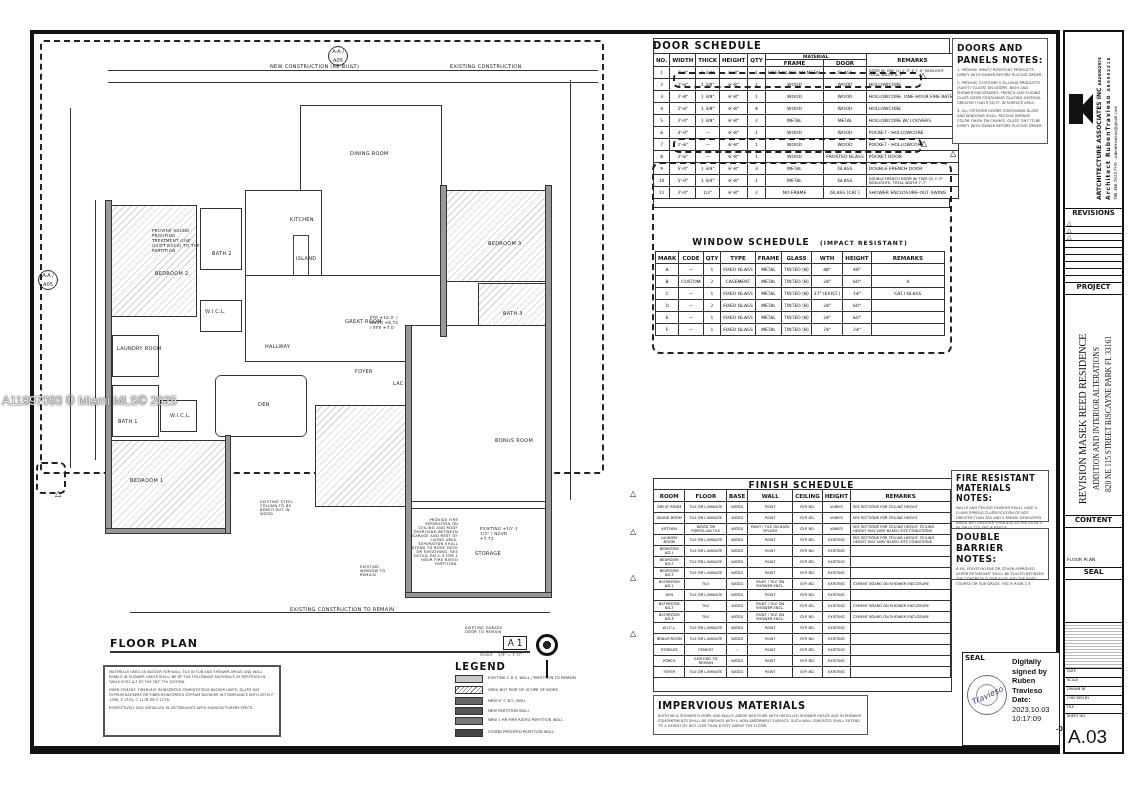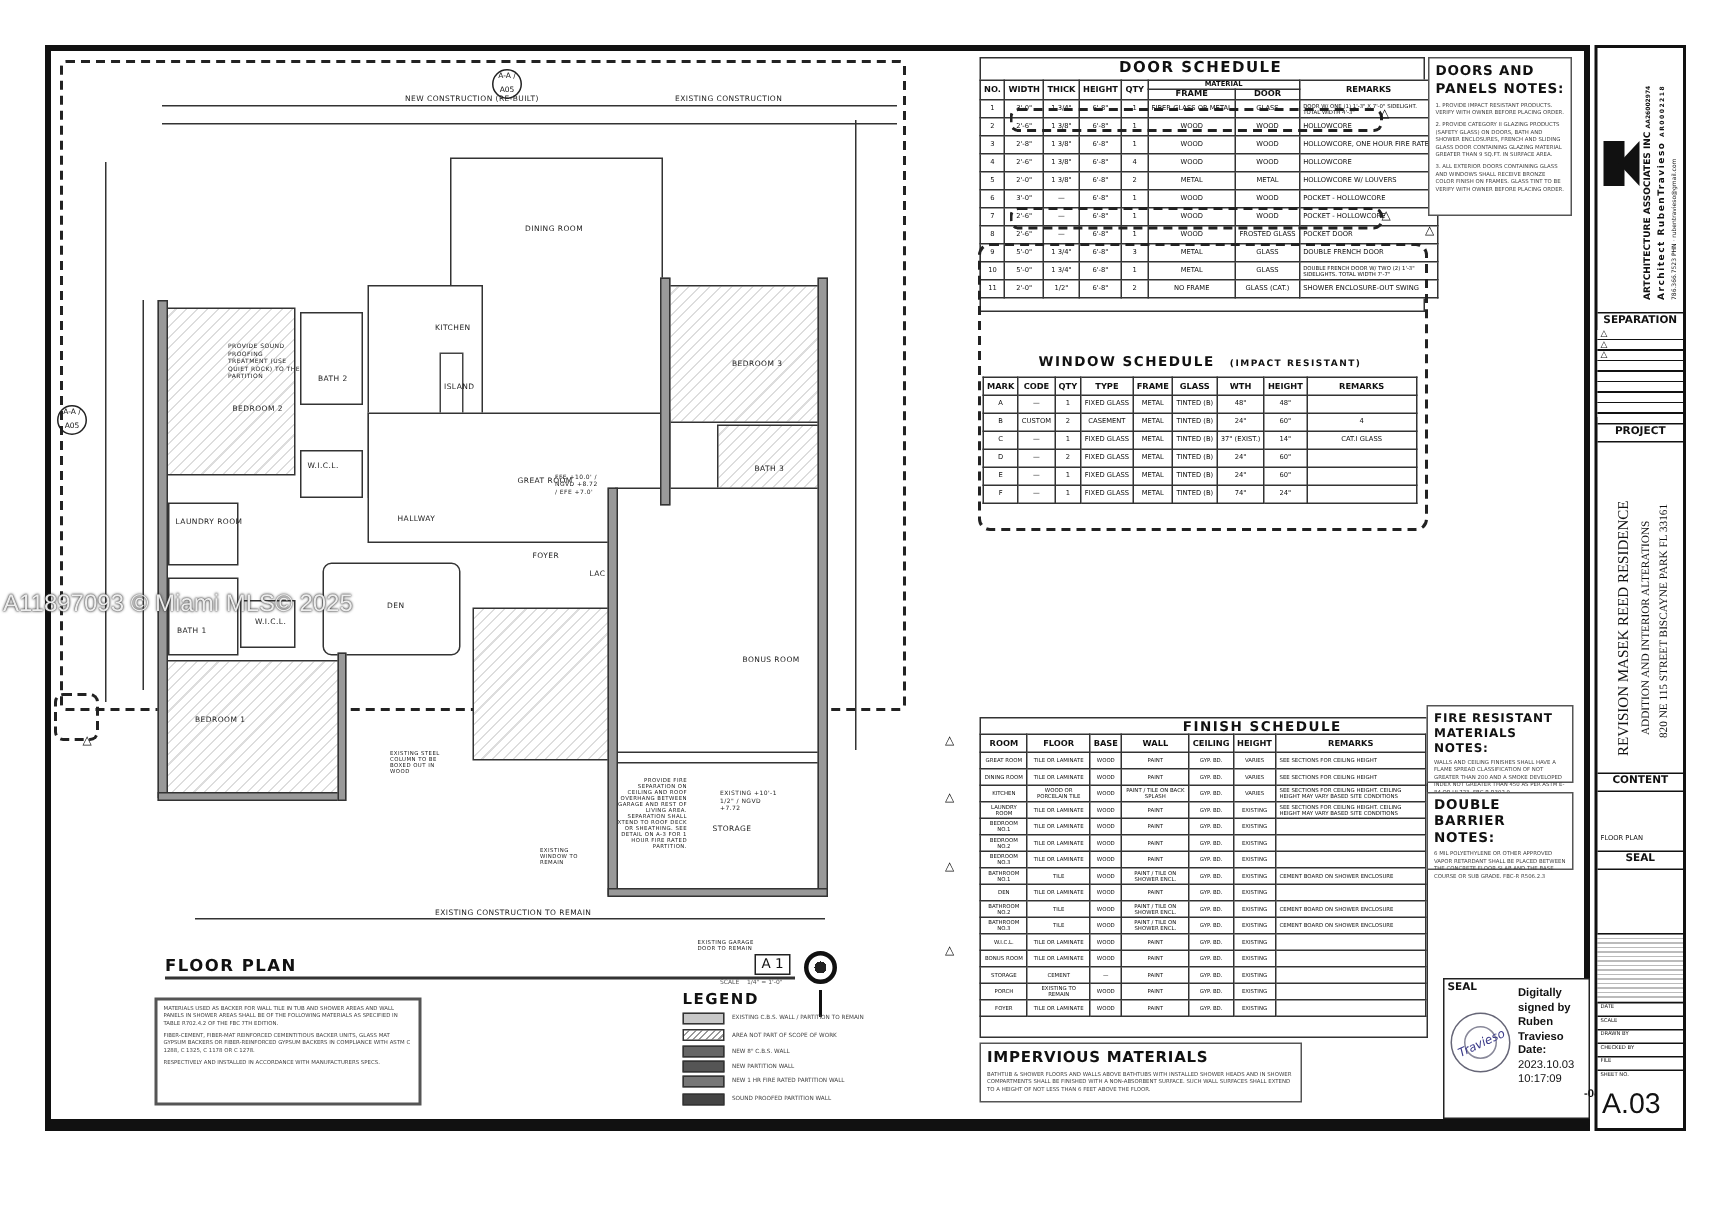--- a/index.html
+++ b/index.html
@@ -17,21 +17,21 @@
   .tbl{position:absolute;border-collapse:collapse;font-size:4.5px;background:#fff;}
   .tbl th,.tbl td{border:1px solid #333;padding:0 2px;text-align:center;height:11px;white-space:nowrap;}
   .tbl th{font-size:5.5px;font-weight:bold;}
   .sched-title{font-family:"DejaVu Sans",sans-serif;font-weight:bold;letter-spacing:1px;}
   .notebox{position:absolute;border:2px solid #555;background:#fff;padding:3px 4px;box-sizing:border-box;}
   .notebox h4{margin:0 0 2px 0;font-size:10px;font-weight:bold;letter-spacing:.5px;line-height:13px;}
   .notebox p{margin:0 0 3px 0;font-size:3.6px;line-height:5px;color:#444;}
   .tb{position:absolute;left:1063px;top:30px;width:61px;height:724px;border:2px solid #111;box-sizing:border-box;background:#fff;}
   .tb .sect{position:absolute;left:0;width:100%;border-top:1px solid #111;font-size:8px;font-weight:bold;text-align:center;}
   .vert{position:absolute;transform-origin:left top;transform:rotate(-90deg);white-space:nowrap;}
-  .watermark{position:absolute;left:2px;top:394px;font-size:16px;color:rgba(255,255,255,0.9);text-shadow:0 0 2px #333,0 0 1px #333;font-family:"Liberation Sans",sans-serif;}
+  .watermark{position:absolute;left:2px;top:394px;font-size:12px;color:rgba(255,255,255,0.9);text-shadow:0 0 2px #333,0 0 1px #333;font-family:"Liberation Sans",sans-serif;}
   .legend-sw{position:absolute;width:26px;height:6px;border:1px solid #333;}
   .legend-tx{position:absolute;font-size:3.8px;color:#444;}
   .tri{position:absolute;font-size:8px;line-height:8px;}
 </style>
 </head>
 <body>
 
 <div class="sheet"></div>
 <div class="sheet-bottom"></div>
 
@@ -145,21 +145,21 @@
 <div class="legend-sw" style="left:455px;top:697px;background:#666;"></div>
 <div class="legend-tx" style="left:488px;top:698px;">NEW 8" C.B.S. WALL</div>
 <div class="legend-sw" style="left:455px;top:707px;background:#555;"></div>
 <div class="legend-tx" style="left:488px;top:708px;">NEW PARTITION WALL</div>
 <div class="legend-sw" style="left:455px;top:717px;background:#777;"></div>
 <div class="legend-tx" style="left:488px;top:717px;">NEW 1 HR FIRE RATED PARTITION WALL</div>
 <div class="legend-sw" style="left:455px;top:729px;background:#444;"></div>
 <div class="legend-tx" style="left:488px;top:729px;">SOUND PROOFED PARTITION WALL</div>
 
 <div class="abs" style="left:653px;top:38px;width:295px;height:168px;border:1px solid #333;"></div>
-<div class="abs sched-title" style="left:653px;top:40px;width:295px;text-align:center;font-size:10px;">DOOR SCHEDULE</div>
+<div class="abs sched-title" style="left:653px;top:40px;width:295px;font-size:10px;">DOOR SCHEDULE</div>
 <table class="tbl" style="left:653px;top:53px;width:296px;">
   <thead>
     <tr>
       <th rowspan="2">NO.</th>
       <th rowspan="2">WIDTH</th>
       <th rowspan="2">THICK</th>
       <th rowspan="2">HEIGHT</th>
       <th rowspan="2">QTY</th>
       <th colspan="2" style="height:5px;font-size:4.5px;">MATERIAL</th>
       <th rowspan="2" style="width:110px;">REMARKS</th>
@@ -378,21 +378,21 @@
         <td>METAL</td>
         <td>TINTED (B)</td>
         <td>74"</td>
         <td>24"</td>
         <td></td>
       </tr>
   </tbody>
 </table>
 
 <div class="abs" style="left:653px;top:478px;width:297px;height:212px;border:1px solid #333;"></div>
-<div class="abs sched-title" style="left:653px;top:480px;width:297px;text-align:center;font-size:9px;margin-left:40px;">FINISH SCHEDULE</div>
+<div class="abs sched-title" style="left:653px;top:480px;width:297px;text-align:center;font-size:9px;">FINISH SCHEDULE</div>
 <table class="tbl" style="left:653px;top:489px;width:298px;font-size:3.6px;">
   <thead>
       <tr>
     <th>ROOM</th>
     <th>FLOOR</th>
     <th>BASE</th>
     <th>WALL</th>
     <th>CEILING</th>
     <th>HEIGHT</th>
     <th style="width:95px;">REMARKS</th>
@@ -584,21 +584,21 @@
 </div>
 
 <div class="tb">
 
   <div class="abs" style="left:4px;top:62px;width:14px;height:30px;background:#111;"></div>
   <div class="abs" style="left:14px;top:62px;width:0;height:0;border-top:15px solid transparent;border-bottom:15px solid transparent;border-right:14px solid #111;"></div>
   <div class="vert" style="left:30px;top:168px;font-size:6px;font-weight:bold;"><span>ARTCHITECTURE ASSOCIATES INC</span> <span style="font-size:4px;">AA26002974</span></div>
   <div class="vert" style="left:39px;top:168px;font-size:6px;font-weight:bold;letter-spacing:1px;"><span>Architect RubenTravieso</span> <span style="font-size:4px;">AR0002218</span></div>
   <div class="vert" style="left:48px;top:168px;font-size:4px;"><span>786.366.7523 PHN</span> · <span>rubentravieso@gmail.com</span></div>
 
-  <div class="sect" style="top:176px;height:11px;font-size:7px;">SEPARATION</div>
+  <div class="sect" style="top:176px;height:11px;font-size:7px;">REVISIONS</div>
   <div class="abs" style="left:0;top:188px;width:100%;height:58px;background:repeating-linear-gradient(180deg,#fff 0 6px,#111 6px 7px);"></div>
   <div class="tri" style="left:2px;top:187px;font-size:6px;">△</div>
   <div class="tri" style="left:2px;top:194px;font-size:6px;">△</div>
   <div class="tri" style="left:2px;top:201px;font-size:6px;">△</div>
 
   <div class="sect" style="top:250px;height:11px;font-size:7px;border-bottom:1px solid #111;">PROJECT</div>
   <div class="vert" style="left:12px;top:472px;font-size:10px;font-family:'Liberation Serif',serif;">REVISION MASEK REED RESIDENCE</div>
   <div class="vert" style="left:27px;top:458px;font-size:7.5px;font-family:'Liberation Serif',serif;">ADDITION AND INTERIOR ALTERATIONS</div>
   <div class="vert" style="left:39px;top:460px;font-size:7.5px;font-family:'Liberation Serif',serif;">820 NE 115 STREET BISCAYNE PARK FL 33161</div>
 

